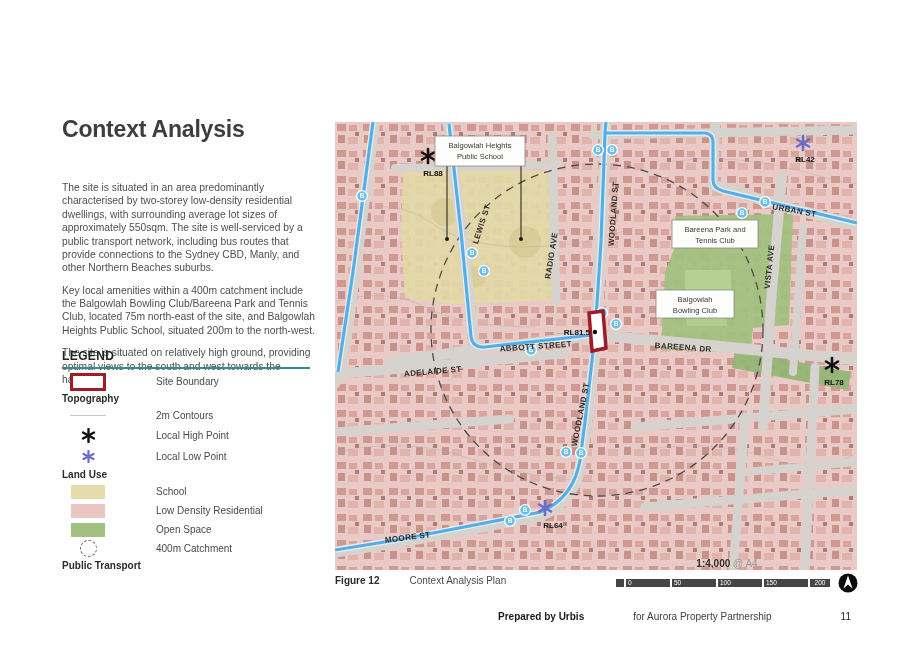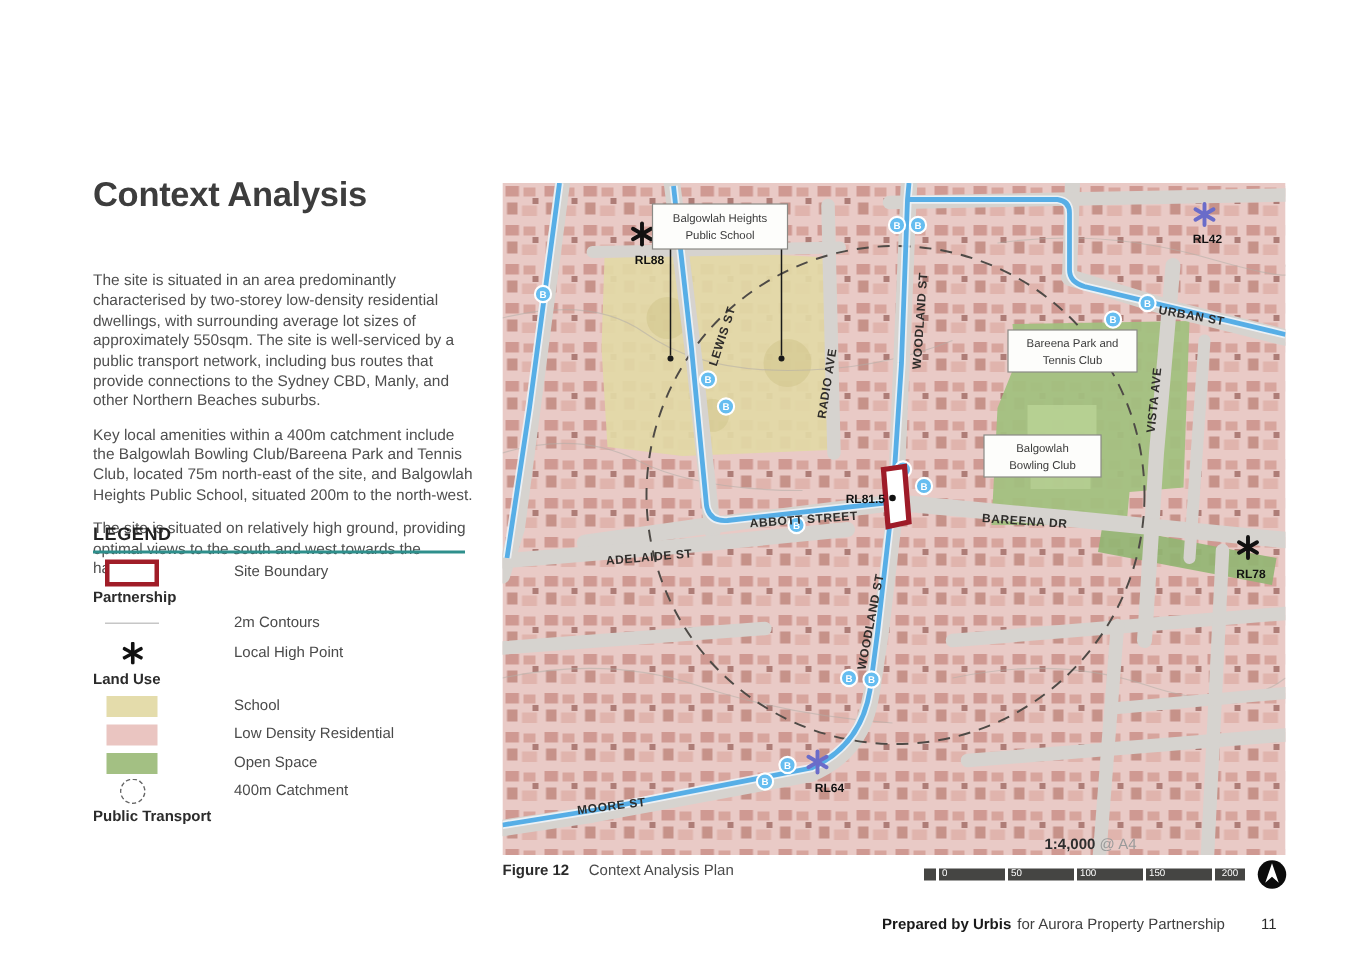--- a/index.html
+++ b/index.html
@@ -25,33 +25,33 @@
   .sw-beige{background:#e4dcab;}
   .sw-green{background:#a3c083;}
   .contour-line{width:36px;border-top:1.5px solid #c6c6c6;}
   .catch-circ{width:15px;height:15px;border:1.3px dashed #666;border-radius:50%;}
   .bus-ico{display:flex;align-items:center;gap:2px;}
   .bus-dash{width:13px;height:3.5px;background:#5fb0e5;border-radius:2px;}
   .bus-b{width:12px;height:12px;border-radius:50%;background:#66bdf0;border:1.5px solid #fff;
          box-shadow:0 0 0 .5px #bfe2f7;color:#fff;font-size:6.5px;font-weight:bold;
          display:flex;align-items:center;justify-content:center;}
   
-  #figure-caption{left:335px;top:575px;display:flex;gap:13px;font-size:10px;}
+  #figure-caption{left:335px;top:575px;display:flex;gap:30px;font-size:10px;}
   #figure-caption .fig-label{font-weight:bold;color:#2b2b2b;}
   
   #scale-area{left:616px;top:558px;width:252px;}
   #scale-text{text-align:center;width:222px;font-size:10px;color:#9a9a9a;}
   #scale-text b{color:#2e2e2e;}
   #scale-bar{margin-top:4px;display:flex;align-items:center;gap:2px;}
   .sb-square{width:8px;height:8px;background:#454543;}
   .sb-seg{height:8px;background:#454543;color:#fff;font-size:6.5px;line-height:8px;padding-left:2px;box-sizing:border-box;}
   .sb-seg.s{width:44px;} .sb-seg.last{width:20px;text-align:center;padding-left:0;}
   #north-arrow{margin-left:6px;}
   
-  #footer{right:63px;top:611px;display:flex;align-items:baseline;font-size:10px;color:#3f3f3f;}
+  #footer{right:63px;top:611px;display:flex;align-items:baseline;font-size:10px;color:#3f3f3f;gap:45px;}
   #footer .fb{font-weight:bold;color:#1a1a1a;margin-right:4px;}
   #footer .pg{margin-left:24px;color:#2b2b2b;}
   
   svg text{font-family:"Liberation Sans","DejaVu Sans",sans-serif;}
   .st{font-size:8px;font-weight:bold;fill:#2f2d2b;letter-spacing:.4px;}
   .rl{font-size:8px;font-weight:bold;fill:#111;}
   .bx{font-size:7.6px;fill:#3a3a3a;}
   .bstop-t{font-size:6.5px;font-weight:bold;fill:#fff;}
 </style>
 </head>
@@ -69,39 +69,51 @@
   <div class="lg-title">LEGEND</div>
   <div class="lg-rule"></div>
 
   <div class="lg-row">
     <span class="lg-ico">
         <span class="sw-site"></span>
       </span>
     <span>Site Boundary</span>
   </div>
 
-  <div class="lg-head">Partnership</div>
+  <div class="lg-head">Topography</div>
 
   <div class="lg-row">
     <span class="lg-ico">
         <span class="contour-line"></span>
       </span>
     <span>2m Contours</span>
   </div>
   <div class="lg-row" style="min-height:21px">
     <span class="lg-ico">
       <svg width="15" height="15">
         <g stroke="#111" stroke-width="2.4" stroke-linecap="round">
           <line x1="7.5" y1="1" x2="7.5" y2="14"></line>
             <line x1="2" y1="4.5" x2="13" y2="10.5"></line>
             <line x1="2" y1="10.5" x2="13" y2="4.5"></line>
         </g>
       </svg>
     </span>
     <span>Local High Point</span>
+  </div>
+  <div class="lg-row" style="min-height:21px">
+    <span class="lg-ico">
+      <svg width="13" height="13">
+        <g stroke="#6a6cc9" stroke-width="2.2" stroke-linecap="round">
+          <line x1="6.5" y1="1" x2="6.5" y2="12"></line>
+            <line x1="1.5" y1="4" x2="11.5" y2="9"></line>
+            <line x1="1.5" y1="9" x2="11.5" y2="4"></line>
+        </g>
+      </svg>
+    </span>
+    <span>Local Low Point</span>
   </div>
 
   <div class="lg-head">Land Use</div>
 
   <div class="lg-row">
     <span class="lg-ico">
         <span class="sw sw-beige"></span>
       </span>
     <span>School</span>
   </div>

